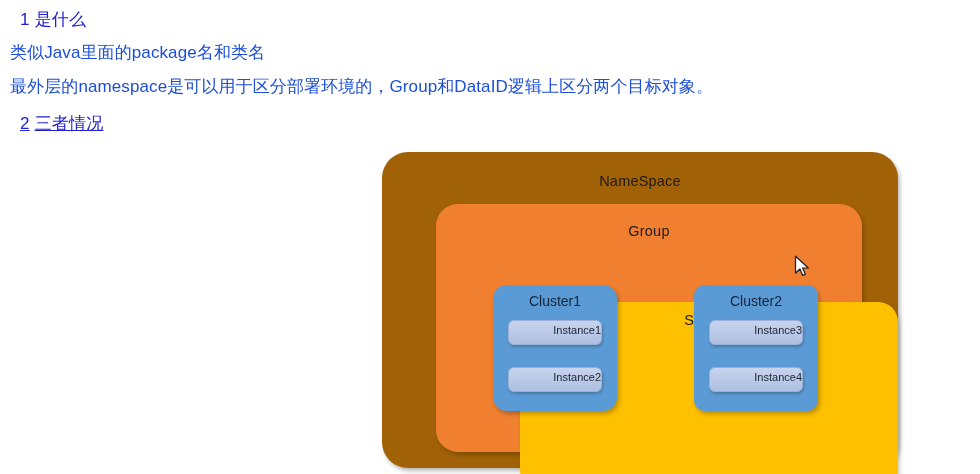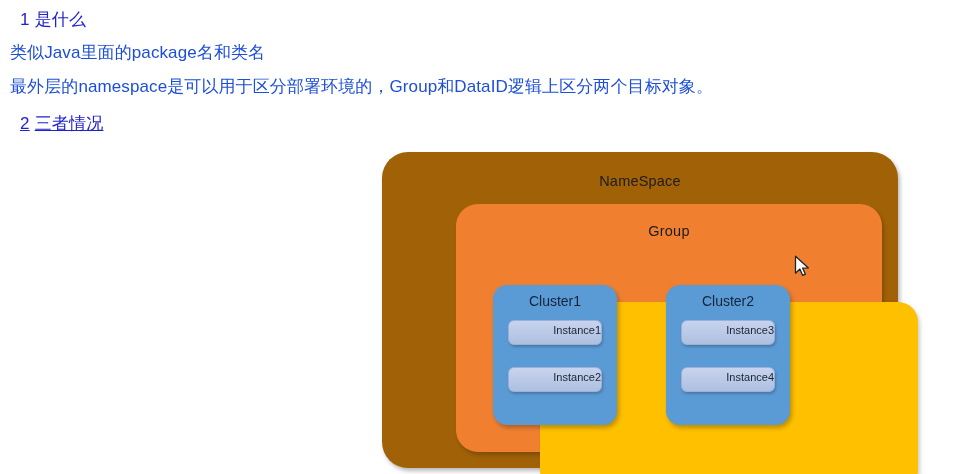--- a/index.html
+++ b/index.html
@@ -86,48 +86,47 @@
 
   
   .grp {
     left: 54px;
     top: 52px;
     width: 426px;
     height: 248px;
     background: #f08030;
     border-radius: 22px;
     box-shadow: 2px 3px 4px rgba(0,0,0,0.22);
-    margin-left: 20px;
   }
   .grp > .layer-label { top: 19px; }
 
   
   .svc {
     left: 84px;
     top: 98px;
     width: 378px;
     height: 188px;
     background: #ffc000;
     border-radius: 20px;
     box-shadow: 2px 3px 4px rgba(0,0,0,0.20);
   }
   .svc > .layer-label { top: 10px; }
 
   
   .cluster {
     position: absolute;
     width: 124px;
-    height: 140px;
+    height: 126px;
     top: 133px;
     background: #5b9bd5;
     border-radius: 14px;
     box-shadow: 2px 3px 4px rgba(0,0,0,0.25);
   }
   .cluster.c1 { left: 111px; }
-  .cluster.c2 { left: 284px; }
+  .cluster.c2 { left: 312px; border-radius: 11px; }
   .cluster-title {
     position: absolute;
     left: 0;
     right: 0;
     top: 8px;
     text-align: center;
     font-size: 14px;
     color: #14243a;
     white-space: nowrap;
   }

